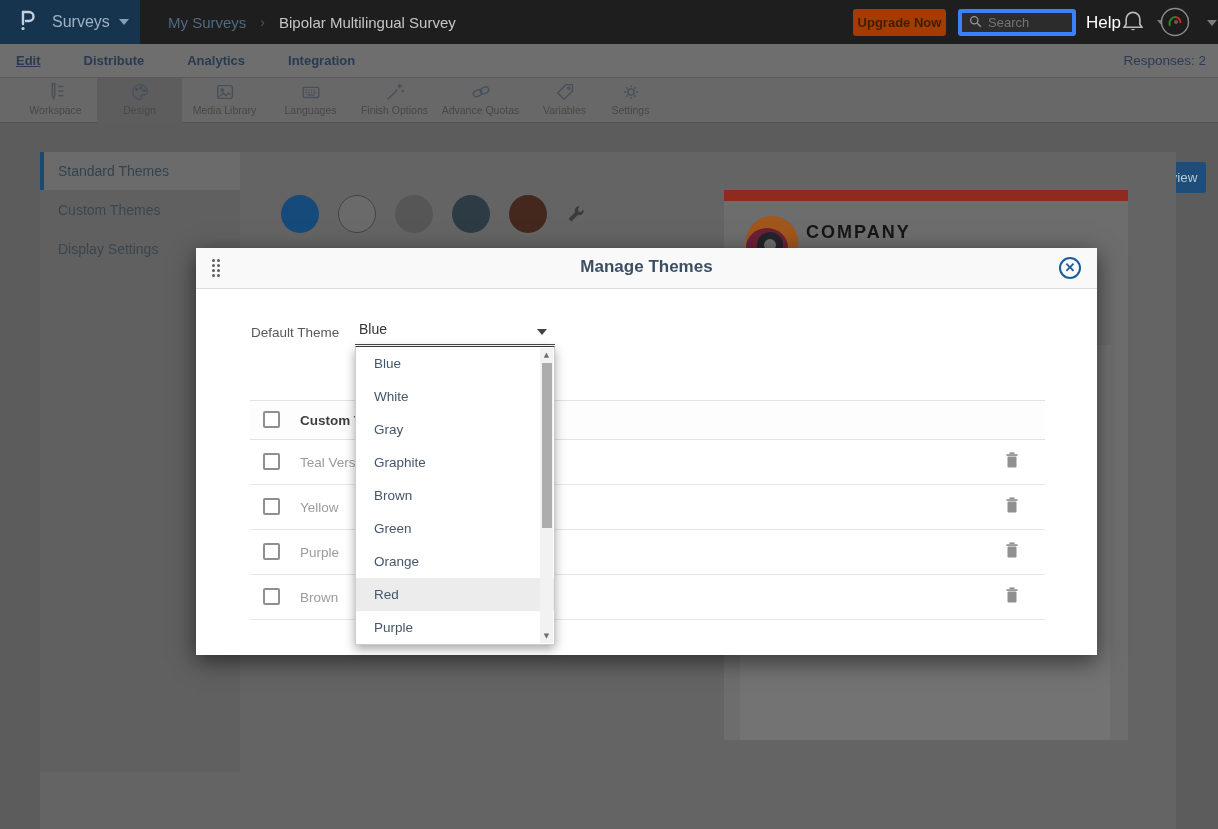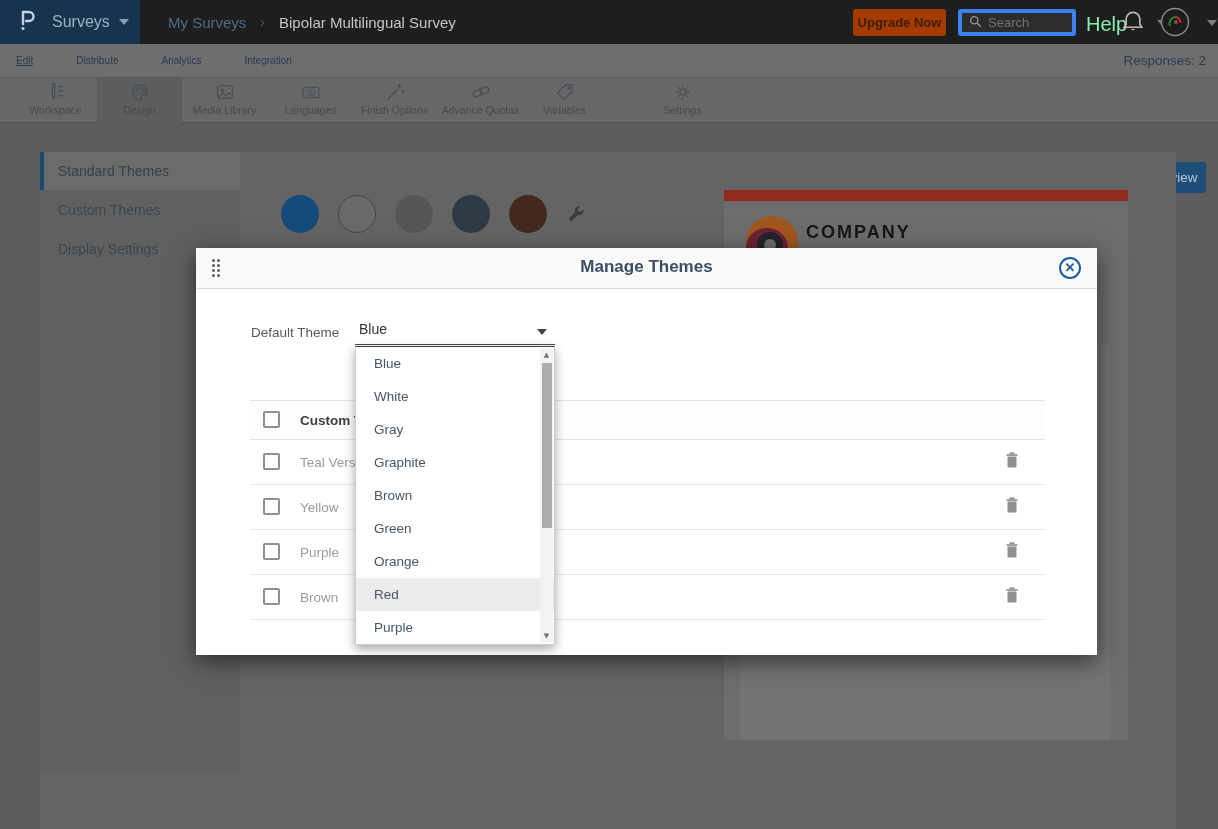--- a/index.html
+++ b/index.html
@@ -13,28 +13,28 @@
   .brand-logo { margin-left:16px; }
   .brand-label { margin-left:14px; color:#9db2c4; font-size:16px; }
   .caret { display:inline-block; width:0; height:0; border-left:5px solid transparent; border-right:5px solid transparent; border-top:6px solid #8aa0b2; margin-left:9px; }
   .crumbs { position:absolute; left:168px; top:0; height:44px; display:flex; align-items:center; gap:14px; }
   .crumb-parent { color:#4e6b84; font-size:15px; }
   .crumb-sep { color:#4a555f; font-size:14px; }
   .crumb-title { color:#c6c6c6; font-size:15px; }
   .upgrade-btn { position:absolute; left:853px; top:9px; width:93px; height:27px; border-radius:3px; background:#a63b00; color:#3d1f00; font-weight:bold; font-size:13px; display:flex; align-items:center; justify-content:center; }
   .searchbox { position:absolute; left:958px; top:9px; width:118px; height:27px; background:#2c2c2c; border:4px solid #3b82f6; border-radius:3px; display:flex; align-items:center; padding:0 7px; gap:6px; }
   .searchbox input { background:transparent; border:none; outline:none; color:#9a9a9a; font-size:13px; width:80px; font-family:"Liberation Sans",sans-serif; }
-  .help { position:absolute; left:1086px; top:13px; color:#86efac; font-size:20px; }
+  .help { position:absolute; left:1086px; top:13px; color:#ffffff; font-size:17px; }
   .bell { position:absolute; left:1122px; top:10px; }
   .caret-dim { border-top-color:#7c7c7c; }
   .avatar { position:absolute; left:1160px; top:7px; width:30px; height:30px; }
 
   
   .tabs { position:absolute; left:0; top:44px; width:1218px; height:34px; background:#6e6e6e; border-bottom:1px solid #5a5a5a; display:flex; align-items:center; }
-  .tab { color:#2a3a50; font-size:10px; font-weight:normal; margin-left:16px; }
+  .tab { color:#2a3a50; font-size:13px; font-weight:bold; margin-left:16px; }
   .tab + .tab { margin-left:43px; }
   .tab.active { text-decoration:underline; }
   .responses { position:absolute; right:12px; top:9px; color:#2b3b51; font-size:13.5px; }
 
   
   .toolbar { position:absolute; left:0; top:78px; width:1218px; height:45px; background:#686868; border-bottom:1px solid #515151; }
   .tool { position:absolute; top:0; width:85px; height:45px; display:flex; flex-direction:column; align-items:center; justify-content:flex-start; padding-top:3px; }
   .tool.selected { background:#5d5d5d; }
   .tool svg { stroke:#47505a; }
   .tool-label { font-size:10.5px; color:#484848; margin-top:1px; white-space:nowrap; }
@@ -200,21 +200,21 @@
     </svg>
     <span class="tool-label">Advance Quotas</span>
   </div>
   <div class="tool" style="left:522px">
     <svg width="24" height="22" viewBox="0 0 24 24" fill="none" stroke-width="1.5">
       <path d="M20 4h-7L4 13l7 7 9-9z"></path>
         <circle cx="16.3" cy="7.7" r="1.3"></circle>
     </svg>
     <span class="tool-label">Variables</span>
   </div>
-  <div class="tool" style="left:640px">
+  <div class="tool" style="left:588px">
     <svg width="24" height="22" viewBox="0 0 24 24" fill="none" stroke-width="1.5">
       <circle cx="12" cy="12" r="3.4"></circle>
       <path d="M12 4.5v2.3M12 17.2v2.3M4.5 12h2.3M17.2 12h2.3M6.7 6.7l1.7 1.7M15.6 15.6l1.7 1.7M17.3 6.7l-1.7 1.7M8.4 15.6l-1.7 1.7"></path>
     </svg>
     <span class="tool-label">Settings</span>
   </div>
   <div class="urlbox">
     <input readonly="" value="https://www.questionpro.com/t/AW22Zde" style="">
     <span class="url-pencil">✎</span>
   </div>

